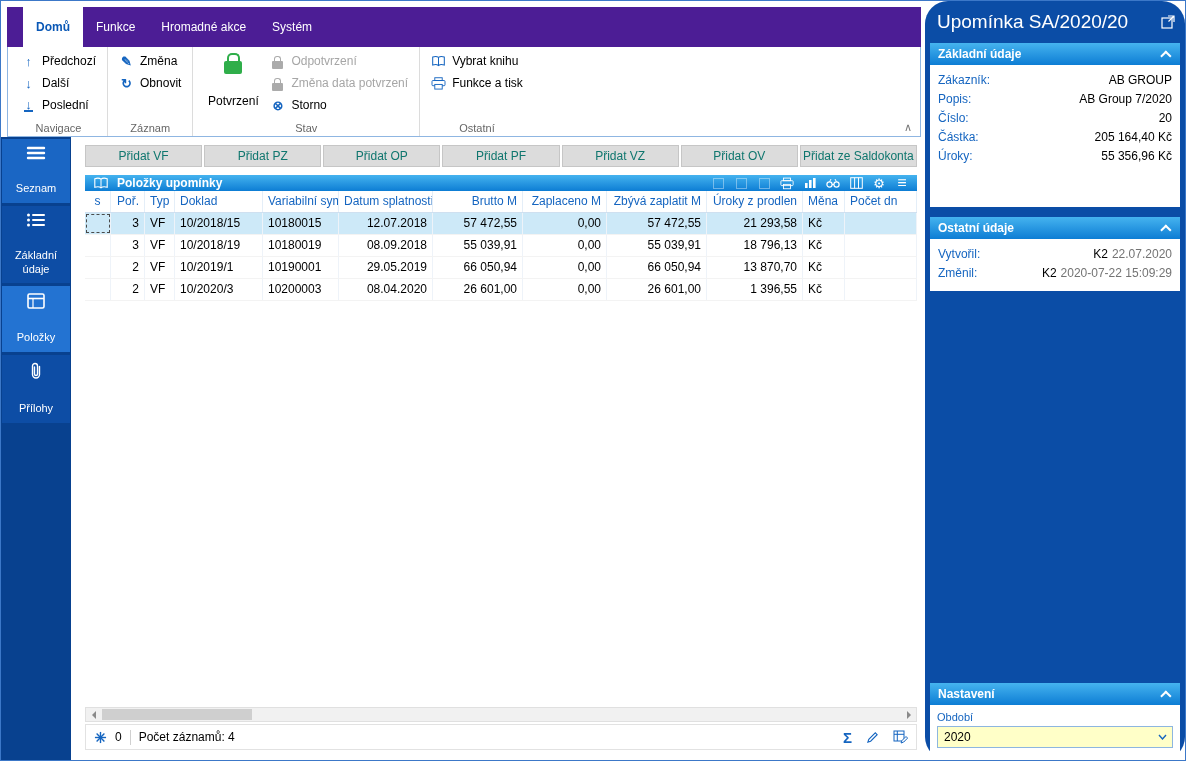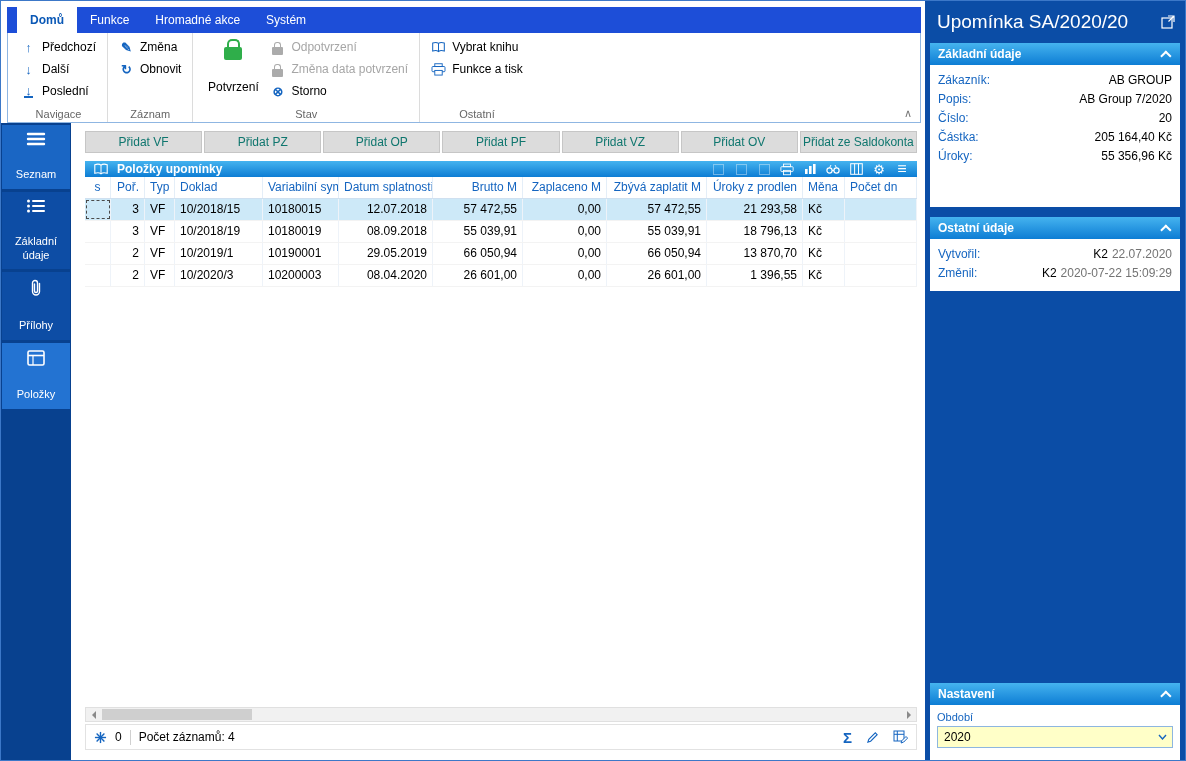--- a/index.html
+++ b/index.html
@@ -16,25 +16,25 @@
   .app-icon { width:18px; height:15px; margin-right:8px; flex:none; }
   .title-text { font-size:12px; }
   .win-controls { margin-left:auto; display:flex; height:100%; }
   .win-btn { width:46px; display:flex; align-items:center; justify-content:center; cursor:default; }
   .glyph-min { width:10px; border-bottom:1px solid #333; margin-top:6px; }
   .glyph-max { width:10px; height:10px; border:1px solid #333; }
 
   
   .body-row { flex:1; display:flex; min-height:0; }
   .left-col { flex:1; display:flex; flex-direction:column; min-width:0; }
-  .right-panel { width:260px; flex:none; background:#0b4da6; display:flex; flex-direction:column; }
+  .right-panel { width:260px; flex:none; background:#0b4da6; display:flex; flex-direction:column;border-radius:23px; }
 
   
   .ribbon { margin:6px 4px 0 6px; flex:none; }
-  .ribbon-tabs { height:26px; background:#1d4ed8; display:flex; padding-left:10px; }
+  .ribbon-tabs { height:40px; background:#4c1d95; display:flex; padding-left:16px; }
   .rtab { padding:0 13px; display:flex; align-items:center; color:#fff; cursor:default; }
   .rtab.active { background:#fff; color:#0a58b6; font-weight:700; }
   .ribbon-body { height:90px; background:#fff; border:1px solid #8fb6e2; border-top:none; display:flex; position:relative; padding-left:2px; }
   .rgroup { display:flex; flex-direction:column; padding:3px 7px 0; }
   .rgroup + .rgroup { border-left:1px solid #dcdcdc; }
   .rg-items { flex:1; display:flex; }
   .rg-items.col { flex-direction:column; }
   .rg-label { height:16px; line-height:16px; text-align:center; color:#666; font-size:11px; }
   .rbtn { display:flex; align-items:center; gap:6px; height:22px; padding:0 4px; white-space:nowrap; cursor:default; }
   .rbtn.disabled { color:#a6a6a6; }
@@ -255,33 +255,33 @@
                   <line x1="7" y1="12" x2="18" y2="12"></line>
               </g>
               <g fill="#fff">
                   <circle cx="2.5" cy="2" r="1.5"></circle>
                   <circle cx="2.5" cy="7" r="1.5"></circle>
                   <circle cx="2.5" cy="12" r="1.5"></circle>
                 </g>
             </svg>
             <span class="side-label">Základní údaje</span>
           </div>
-          <div class="side-item">
-            <svg width="12" height="18" viewBox="0 0 12 18">
-              <path d="M9.5 4.5v8a3.5 3.5 0 0 1-7 0V4a2.5 2.5 0 0 1 5 0v8a1.5 1.5 0 0 1-3 0V5" fill="none" stroke="#fff" stroke-width="1.4" stroke-linecap="round"></path>
-            </svg>
-            <span class="side-label">Přílohy</span>
-          </div>
           <div class="side-item active">
             <svg width="18" height="16" viewBox="0 0 18 16">
               <rect x="1" y="1" width="16" height="14" rx="1.5" fill="none" stroke="#fff" stroke-width="1.6"></rect>
               <line x1="1" y1="5.5" x2="17" y2="5.5" stroke="#fff" stroke-width="1.6"></line>
               <line x1="6" y1="5.5" x2="6" y2="15" stroke="#fff" stroke-width="1.2"></line>
             </svg>
             <span class="side-label">Položky</span>
+          </div>
+          <div class="side-item">
+            <svg width="12" height="18" viewBox="0 0 12 18">
+              <path d="M9.5 4.5v8a3.5 3.5 0 0 1-7 0V4a2.5 2.5 0 0 1 5 0v8a1.5 1.5 0 0 1-3 0V5" fill="none" stroke="#fff" stroke-width="1.4" stroke-linecap="round"></path>
+            </svg>
+            <span class="side-label">Přílohy</span>
           </div>
         </div>
 
         <div class="main">
 
           <div class="add-row">
             <div class="add-btn">Přidat VF</div>
             <div class="add-btn">Přidat PZ</div>
             <div class="add-btn">Přidat OP</div>
             <div class="add-btn">Přidat PF</div>

